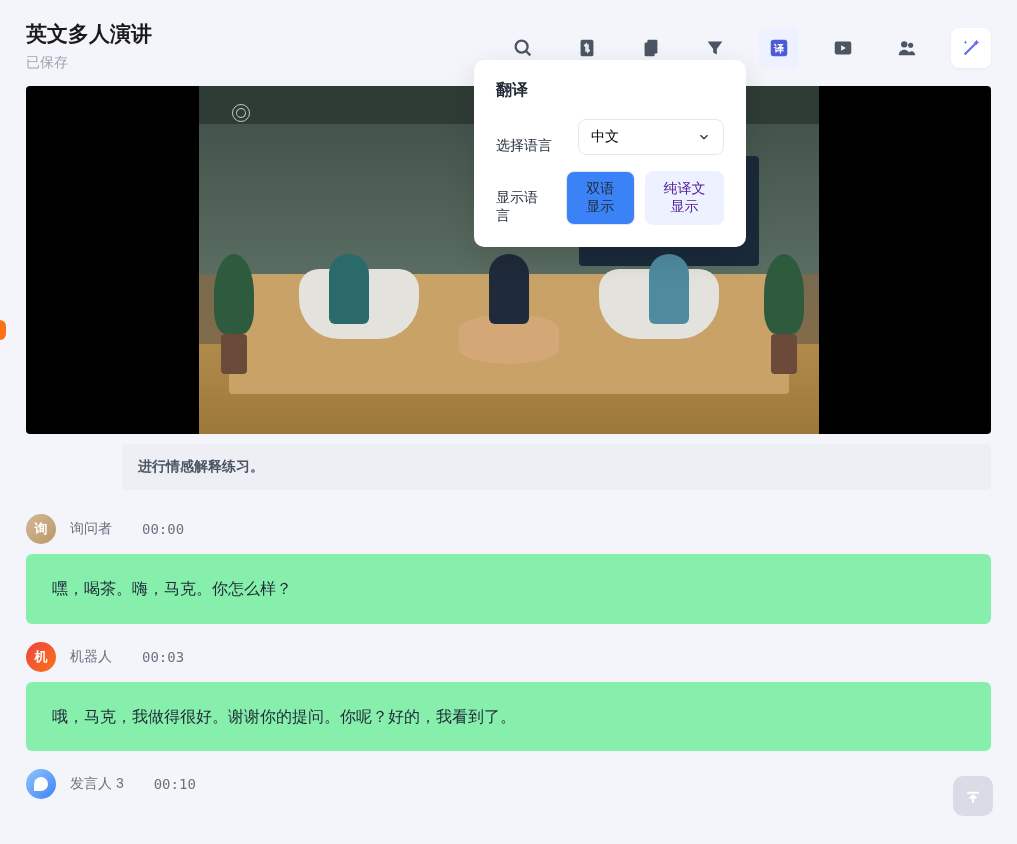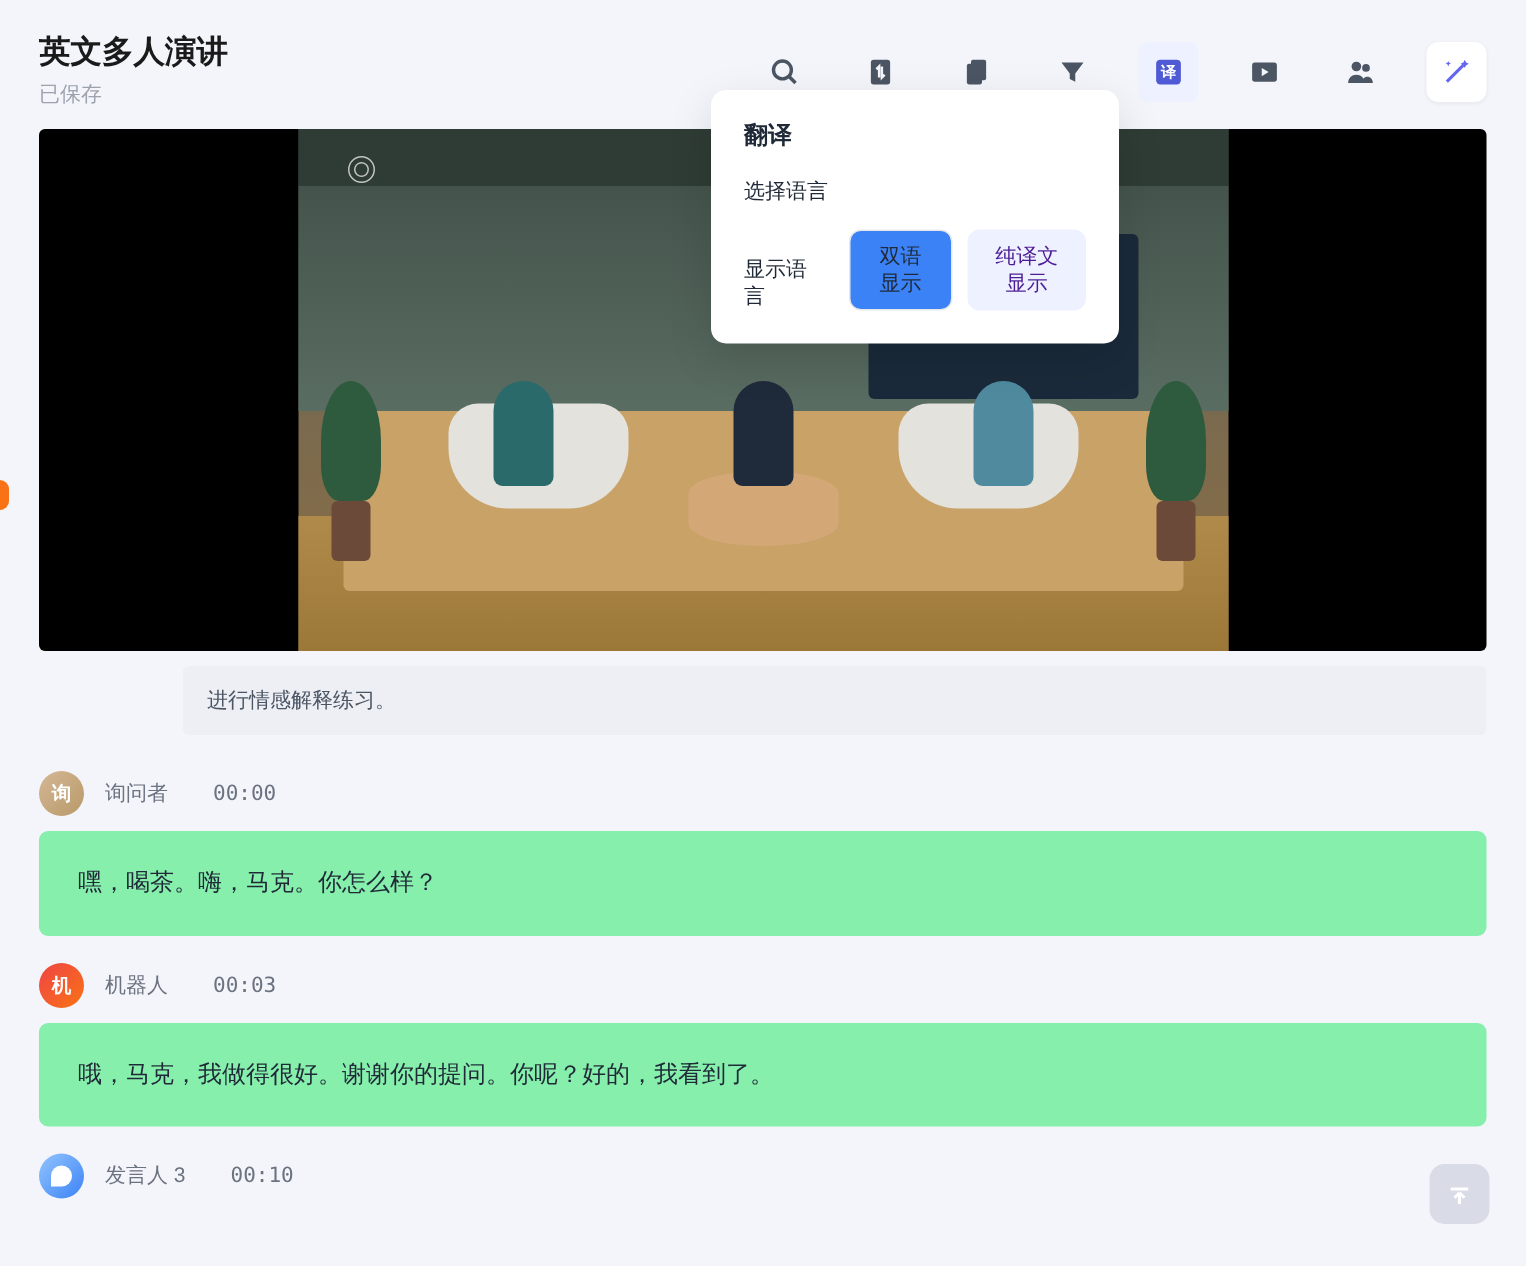--- a/index.html
+++ b/index.html
@@ -126,20 +126,21 @@
     padding: 10px 26px 0 26px;
   }
   .note-box {
     margin-left: 96px;
     background: #edeff5;
     border-radius: 4px;
     padding: 14px 16px;
     font-size: 14px;
     color: #4b5563;
     margin-bottom: 24px;
+    font-weight: bold;
   }
   .entry { margin-bottom: 18px; }
   .entry-head { display: flex; align-items: center; gap: 14px; margin-bottom: 10px;}
   .avatar {
     width: 30px; height: 30px; border-radius: 50%;
     display: flex; align-items: center; justify-content: center;
     font-size: 13px; font-weight: 600; color: #fff;
     flex-shrink: 0;
   }
   .av1 { background: linear-gradient(135deg,#d4b896,#b89968); }
@@ -246,20 +247,26 @@
     <div class="scene-person p2"></div>
     <div class="scene-person p3"></div>
   </div>
   <div class="watermark"></div>
 </div>
 
 <div class="popover">
   <div class="pop-title">翻译</div>
   <div class="pop-row">
     <div class="pop-label">选择语言</div>
+    <div class="select">
+      <span>中文</span>
+      <svg width="14" height="14" viewBox="0 0 24 24" fill="none" stroke="#374151" stroke-width="2.5">
+          <path d="M6 9l6 6 6-6"></path>
+        </svg>
+    </div>
   </div>
   <div class="pop-row">
     <div class="pop-label">显示语言</div>
     <div class="seg-group">
       <button class="seg-btn">双语显示</button>
       <button class="seg-btn selected">纯译文显示</button>
     </div>
   </div>
 </div>
 

